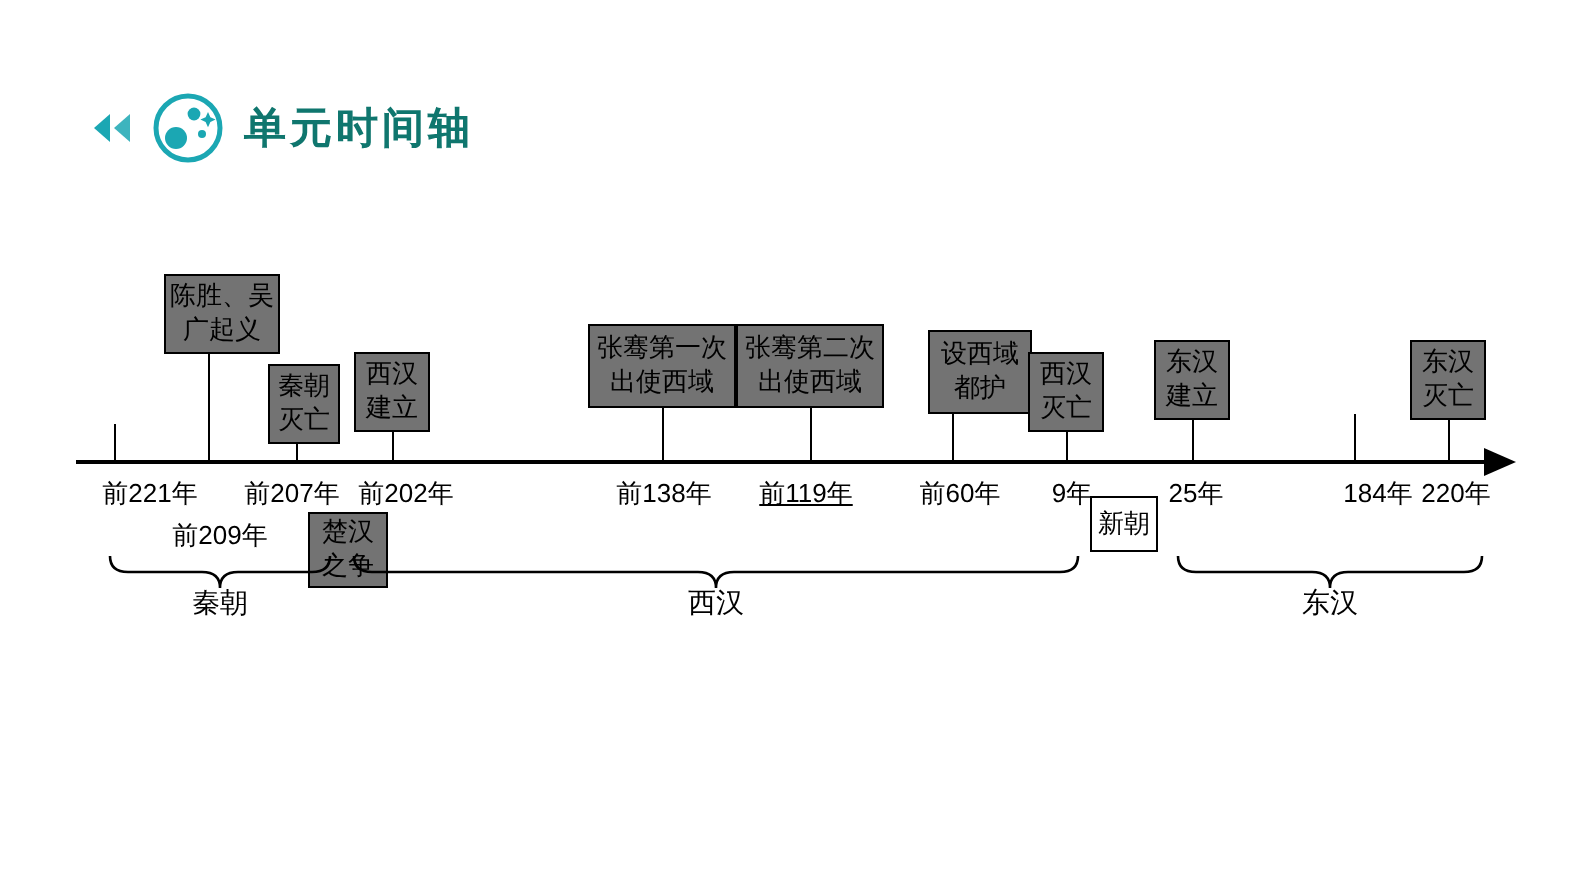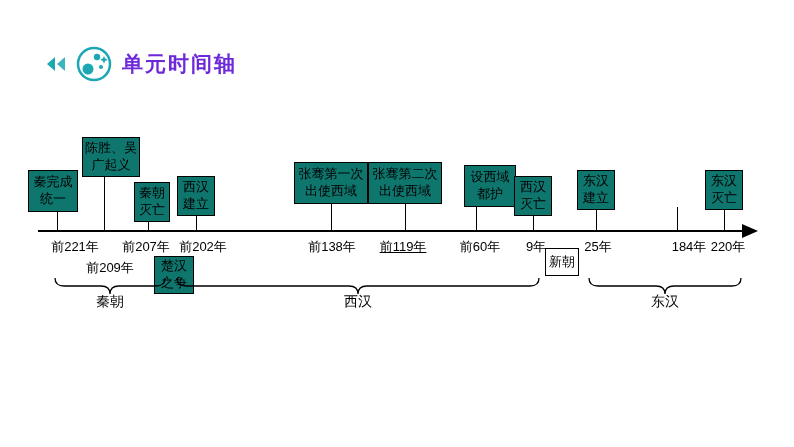--- a/index.html
+++ b/index.html
@@ -2,24 +2,24 @@
 <html><head>
 <meta charset="utf-8">
 <style>
   html,body{margin:0;padding:0;background:#ffffff;}
   .stage{
     position:relative;width:794px;height:447px;background:#ffffff;overflow:hidden;
     font-family:"Liberation Sans","DejaVu Sans",sans-serif;color:#000;
   }
   
   .header{position:absolute;left:46px;top:44px;display:flex;align-items:center;gap:8px;}
-  .header .title{color:#6d28d9;font-size:21px;font-weight:700;letter-spacing:2px;}
+  .header .title{color:#0f766e;font-size:21px;font-weight:700;letter-spacing:2px;}
   
   .event-box{
-    position:absolute;box-sizing:border-box;border:1px solid #000;background:#0f766e;
+    position:absolute;box-sizing:border-box;border:1px solid #000;background:#737373;
     display:flex;flex-direction:column;align-items:center;justify-content:center;
     font-size:13px;line-height:1.3;text-align:right;white-space:nowrap;
   }
   .plain-box{
     position:absolute;box-sizing:border-box;border:1px solid #000;background:#fff;
     display:flex;align-items:center;justify-content:center;font-size:13px;white-space:nowrap;
   }
   .connector{position:absolute;width:1px;background:#000;}
   .timeline-line{position:absolute;height:2px;background:#000;}
   .arrow-head{
@@ -46,24 +46,20 @@
       <circle cx="23" cy="13" r="3.2" fill="#1BA7B3"></circle>
       <circle cx="27" cy="23" r="2" fill="#1BA7B3"></circle>
       <path d="M30 12 l1.2 2.6 2.6 1.2 -2.6 1.2 -1.2 2.6 -1.2 -2.6 -2.6 -1.2 2.6 -1.2 z" fill="#1BA7B3"></path>
     </svg>
     <div class="title">单元时间轴</div>
   </div>
 
   <div class="timeline-line" style="left:38px;top:230px;width:706px;"></div>
   <div class="arrow-head" style="left:742px;top:224px;"></div>
 
-  <div class="event-box" style="left:28px;top:170px;width:50px;height:42px;">
-    <span>秦完成</span>
-    <span>统一</span>
-  </div>
   <div class="connector" style="left:57px;top:212px;height:18px;"></div>
 
   <div class="event-box" style="left:82px;top:137px;width:58px;height:40px;">
     <span>陈胜、吴</span>
     <span>广起义</span>
   </div>
   <div class="connector" style="left:104px;top:177px;height:53px;"></div>
 
   <div class="event-box" style="left:134px;top:182px;width:36px;height:40px;">
     <span>秦朝</span>

